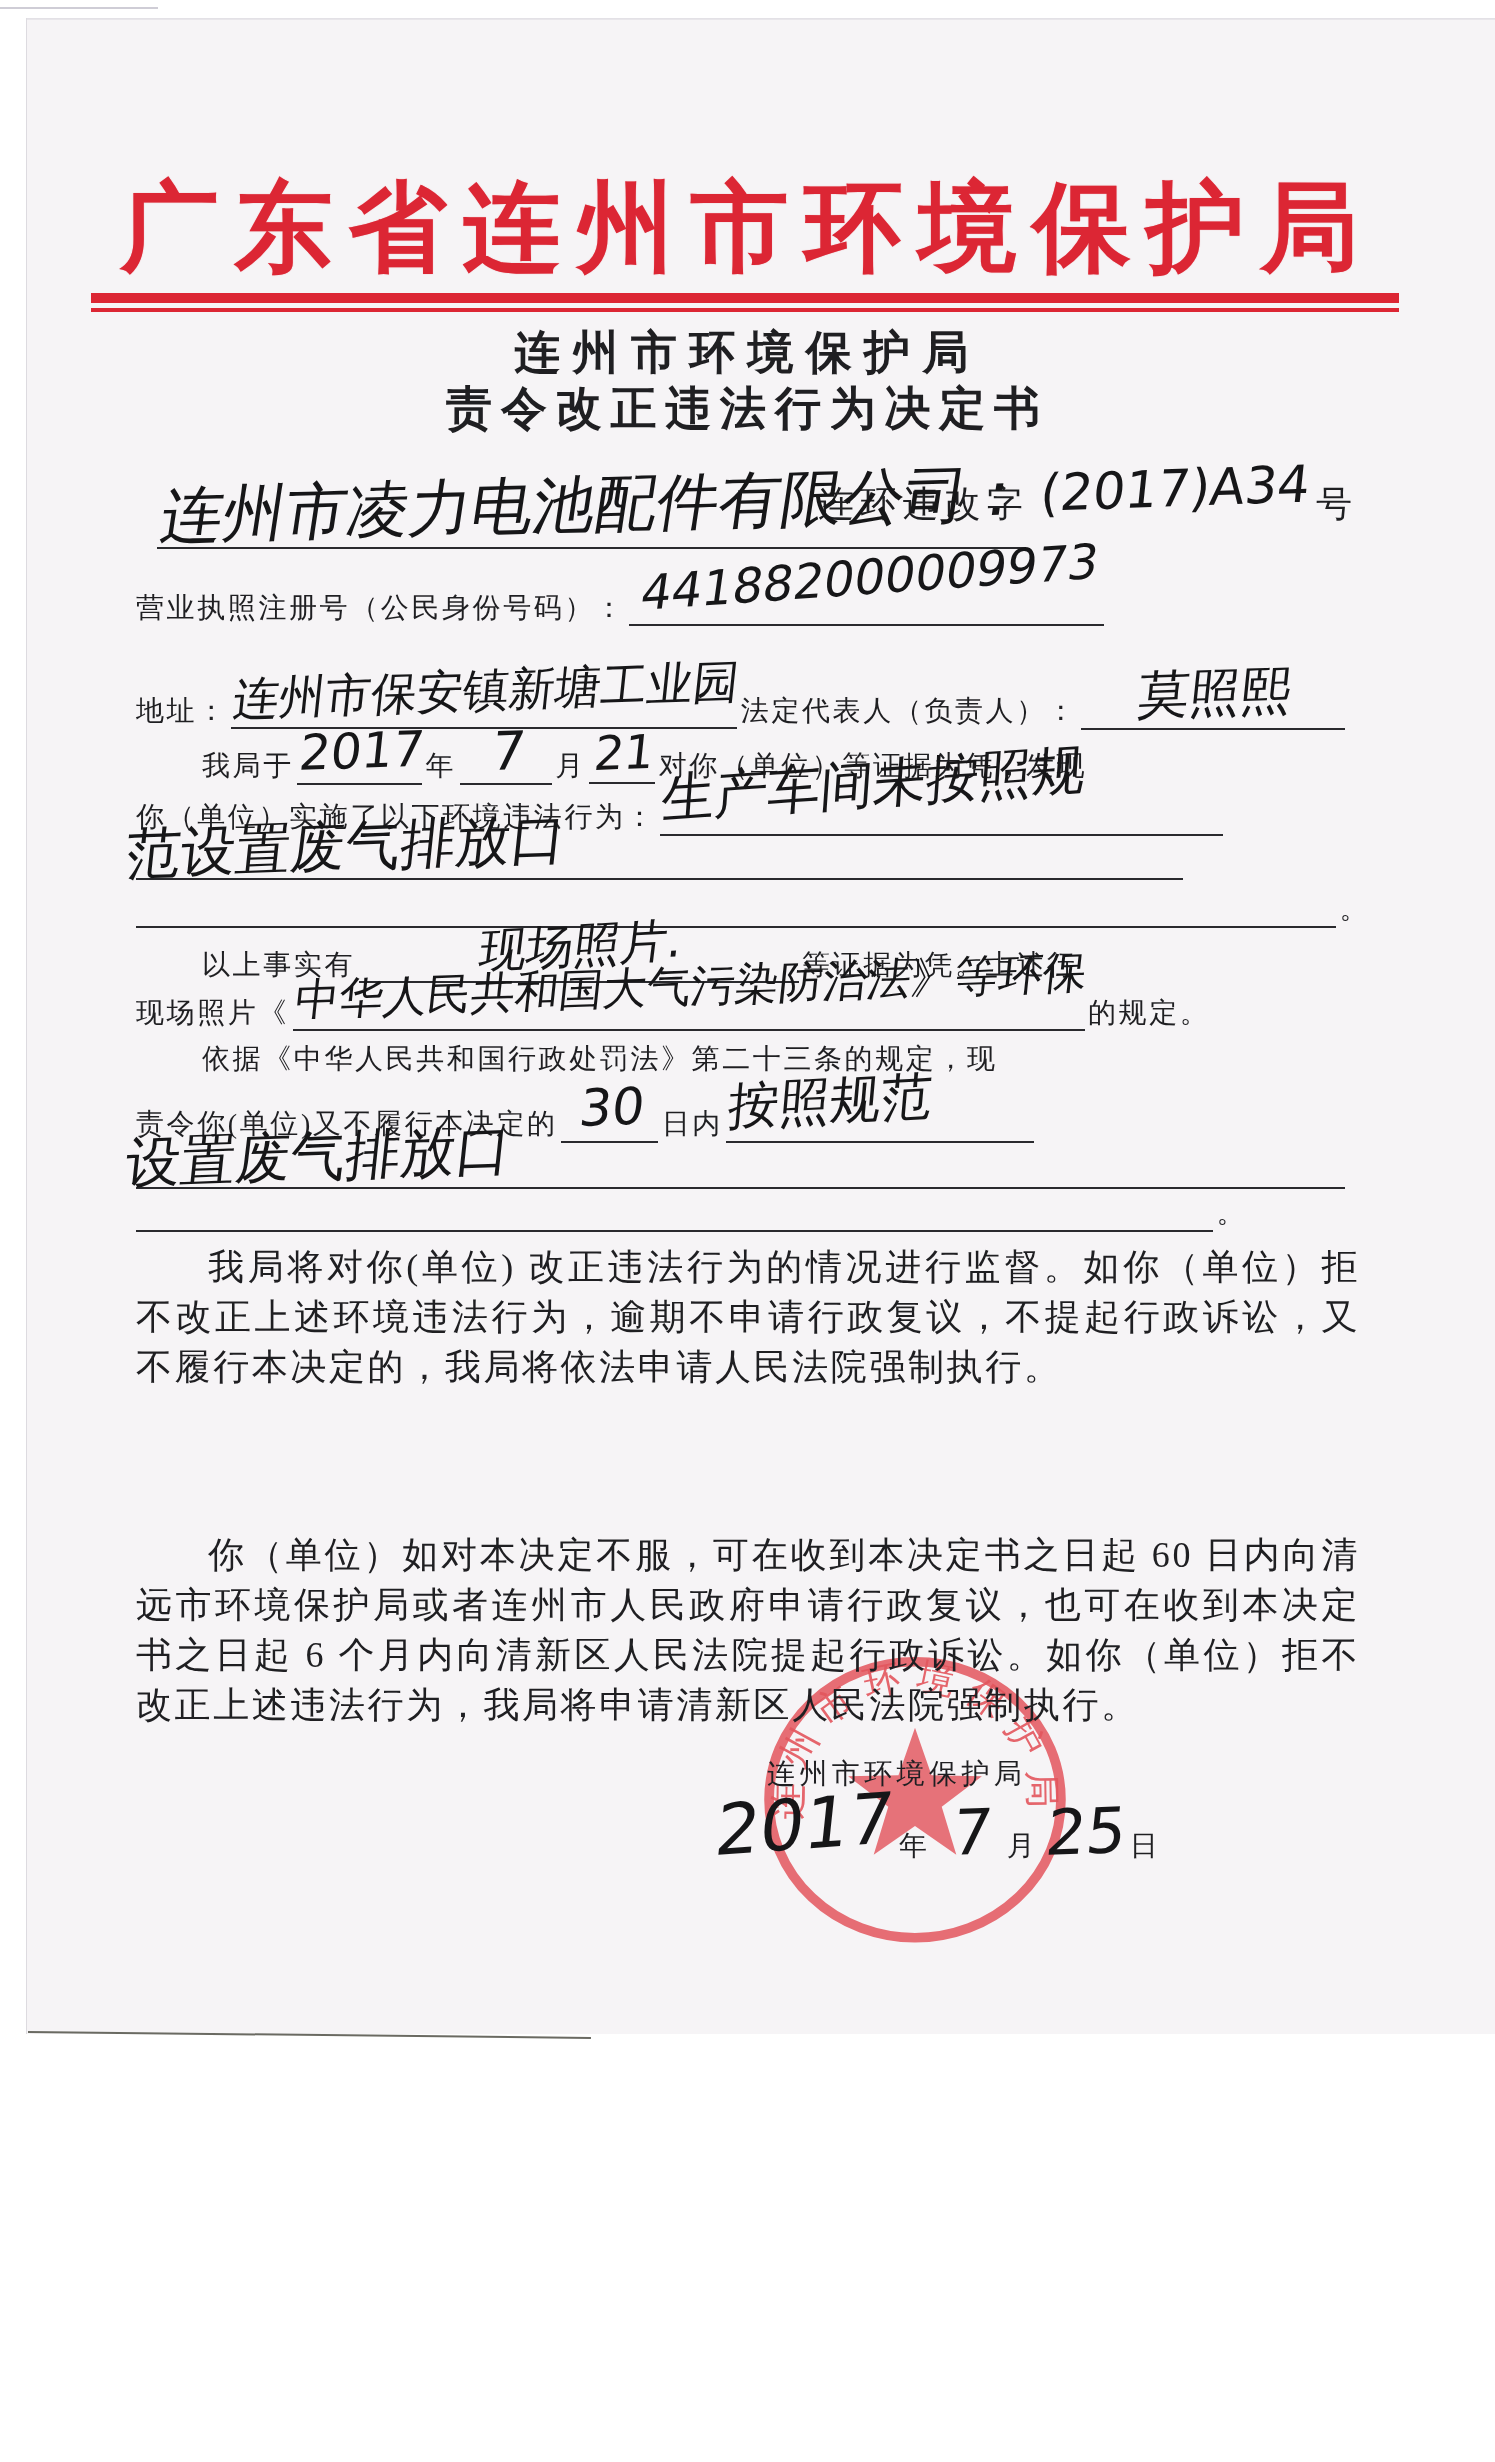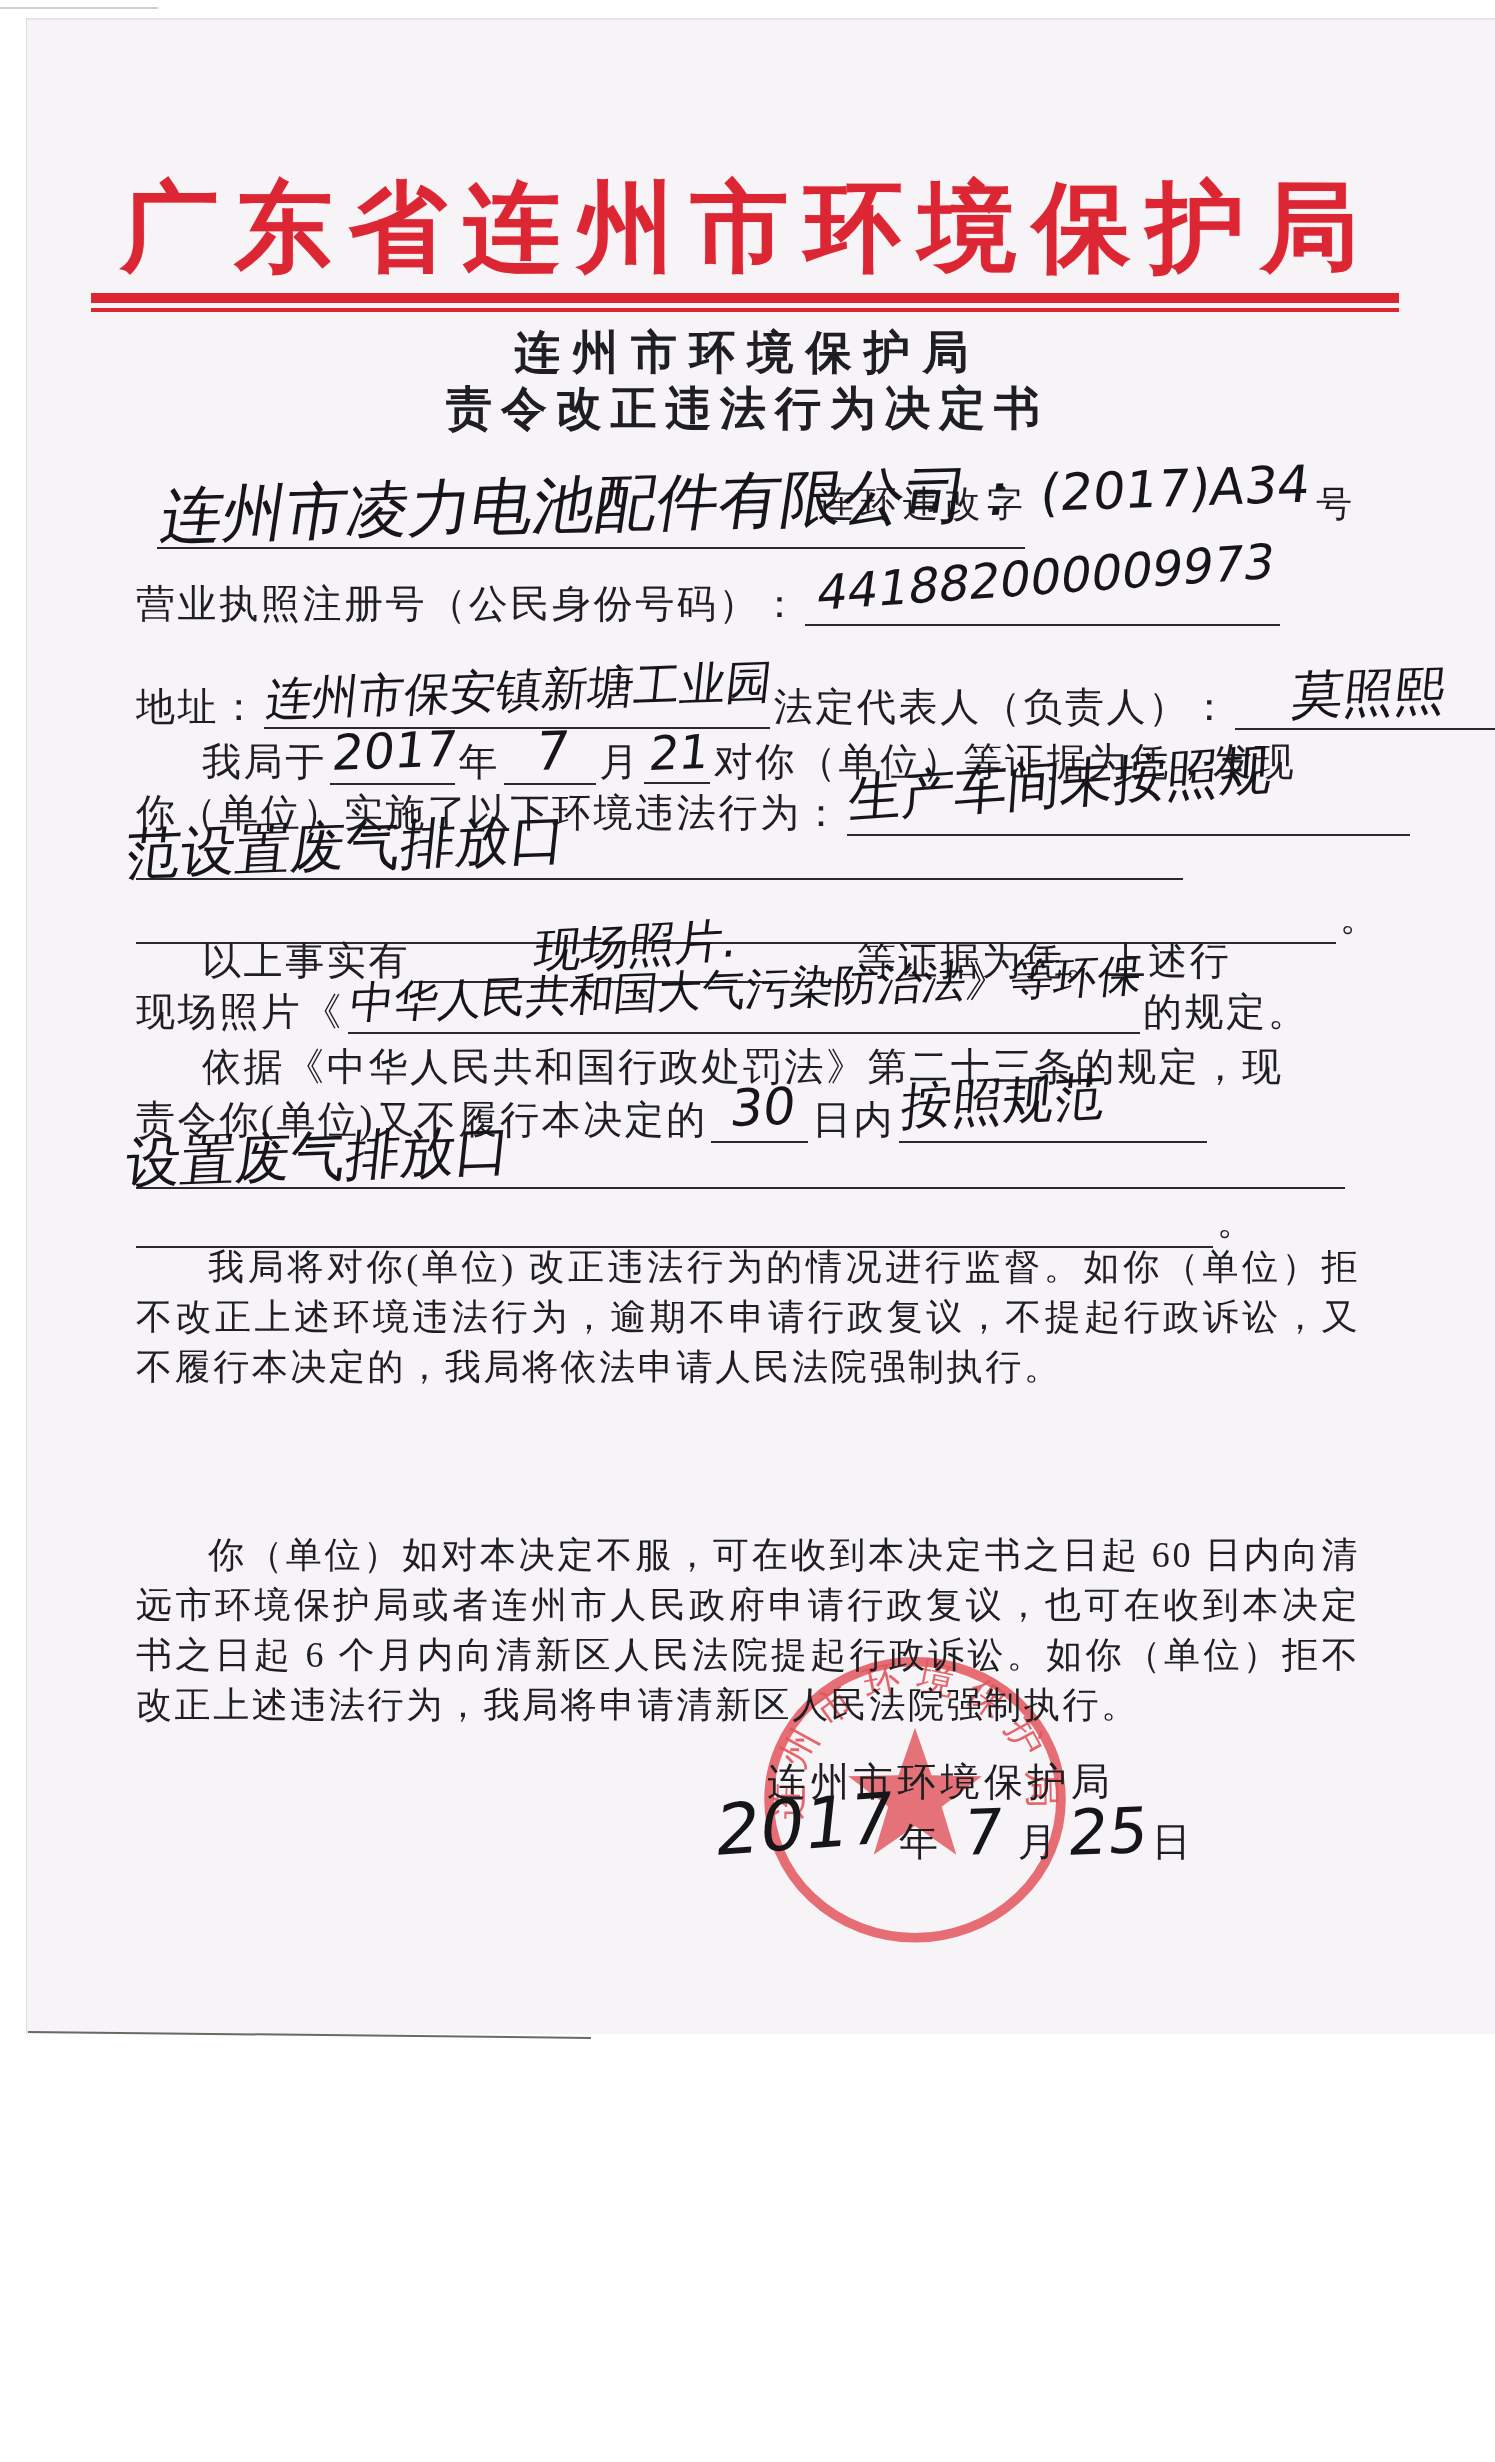--- a/index.html
+++ b/index.html
@@ -18,21 +18,21 @@
     background:var(--paper);
     border-left:1.8px solid #dddbe0;
     box-shadow:inset 0 1.8px 0 #e3e1e6;
   }
   .paper-bottom-edge{
     position:absolute;left:28px;top:2031px;width:563px;height:1.8px;background:#6a6a62;
     transform:rotate(0.6deg);transform-origin:left center;
   }
   .top-scan-line{position:absolute;left:0;top:7px;width:158px;height:1.8px;background:#cfcdd6;}
   .row{position:absolute;white-space:nowrap;z-index:2;}
-  .pt{font-size:39px;letter-spacing:2.6px;}
+  .pt{font-size:28px;letter-spacing:2.6px;}
   .center{left:0;width:1495px;text-align:center;}
   .letterhead{
     font-size:98px;font-weight:bold;color:var(--red);letter-spacing:16px;
     text-shadow:0 0 0.9px rgba(220,38,52,.55);
   }
   .rule{position:absolute;left:91px;top:293px;width:1308px;z-index:2;}
   .rule .r1{height:9.7px;background:var(--red);}
   .rule .gap{height:5.3px;}
   .rule .r2{height:4.4px;background:var(--red);}
   .subtitle{font-size:46px;font-weight:bold;letter-spacing:12.3px;}

